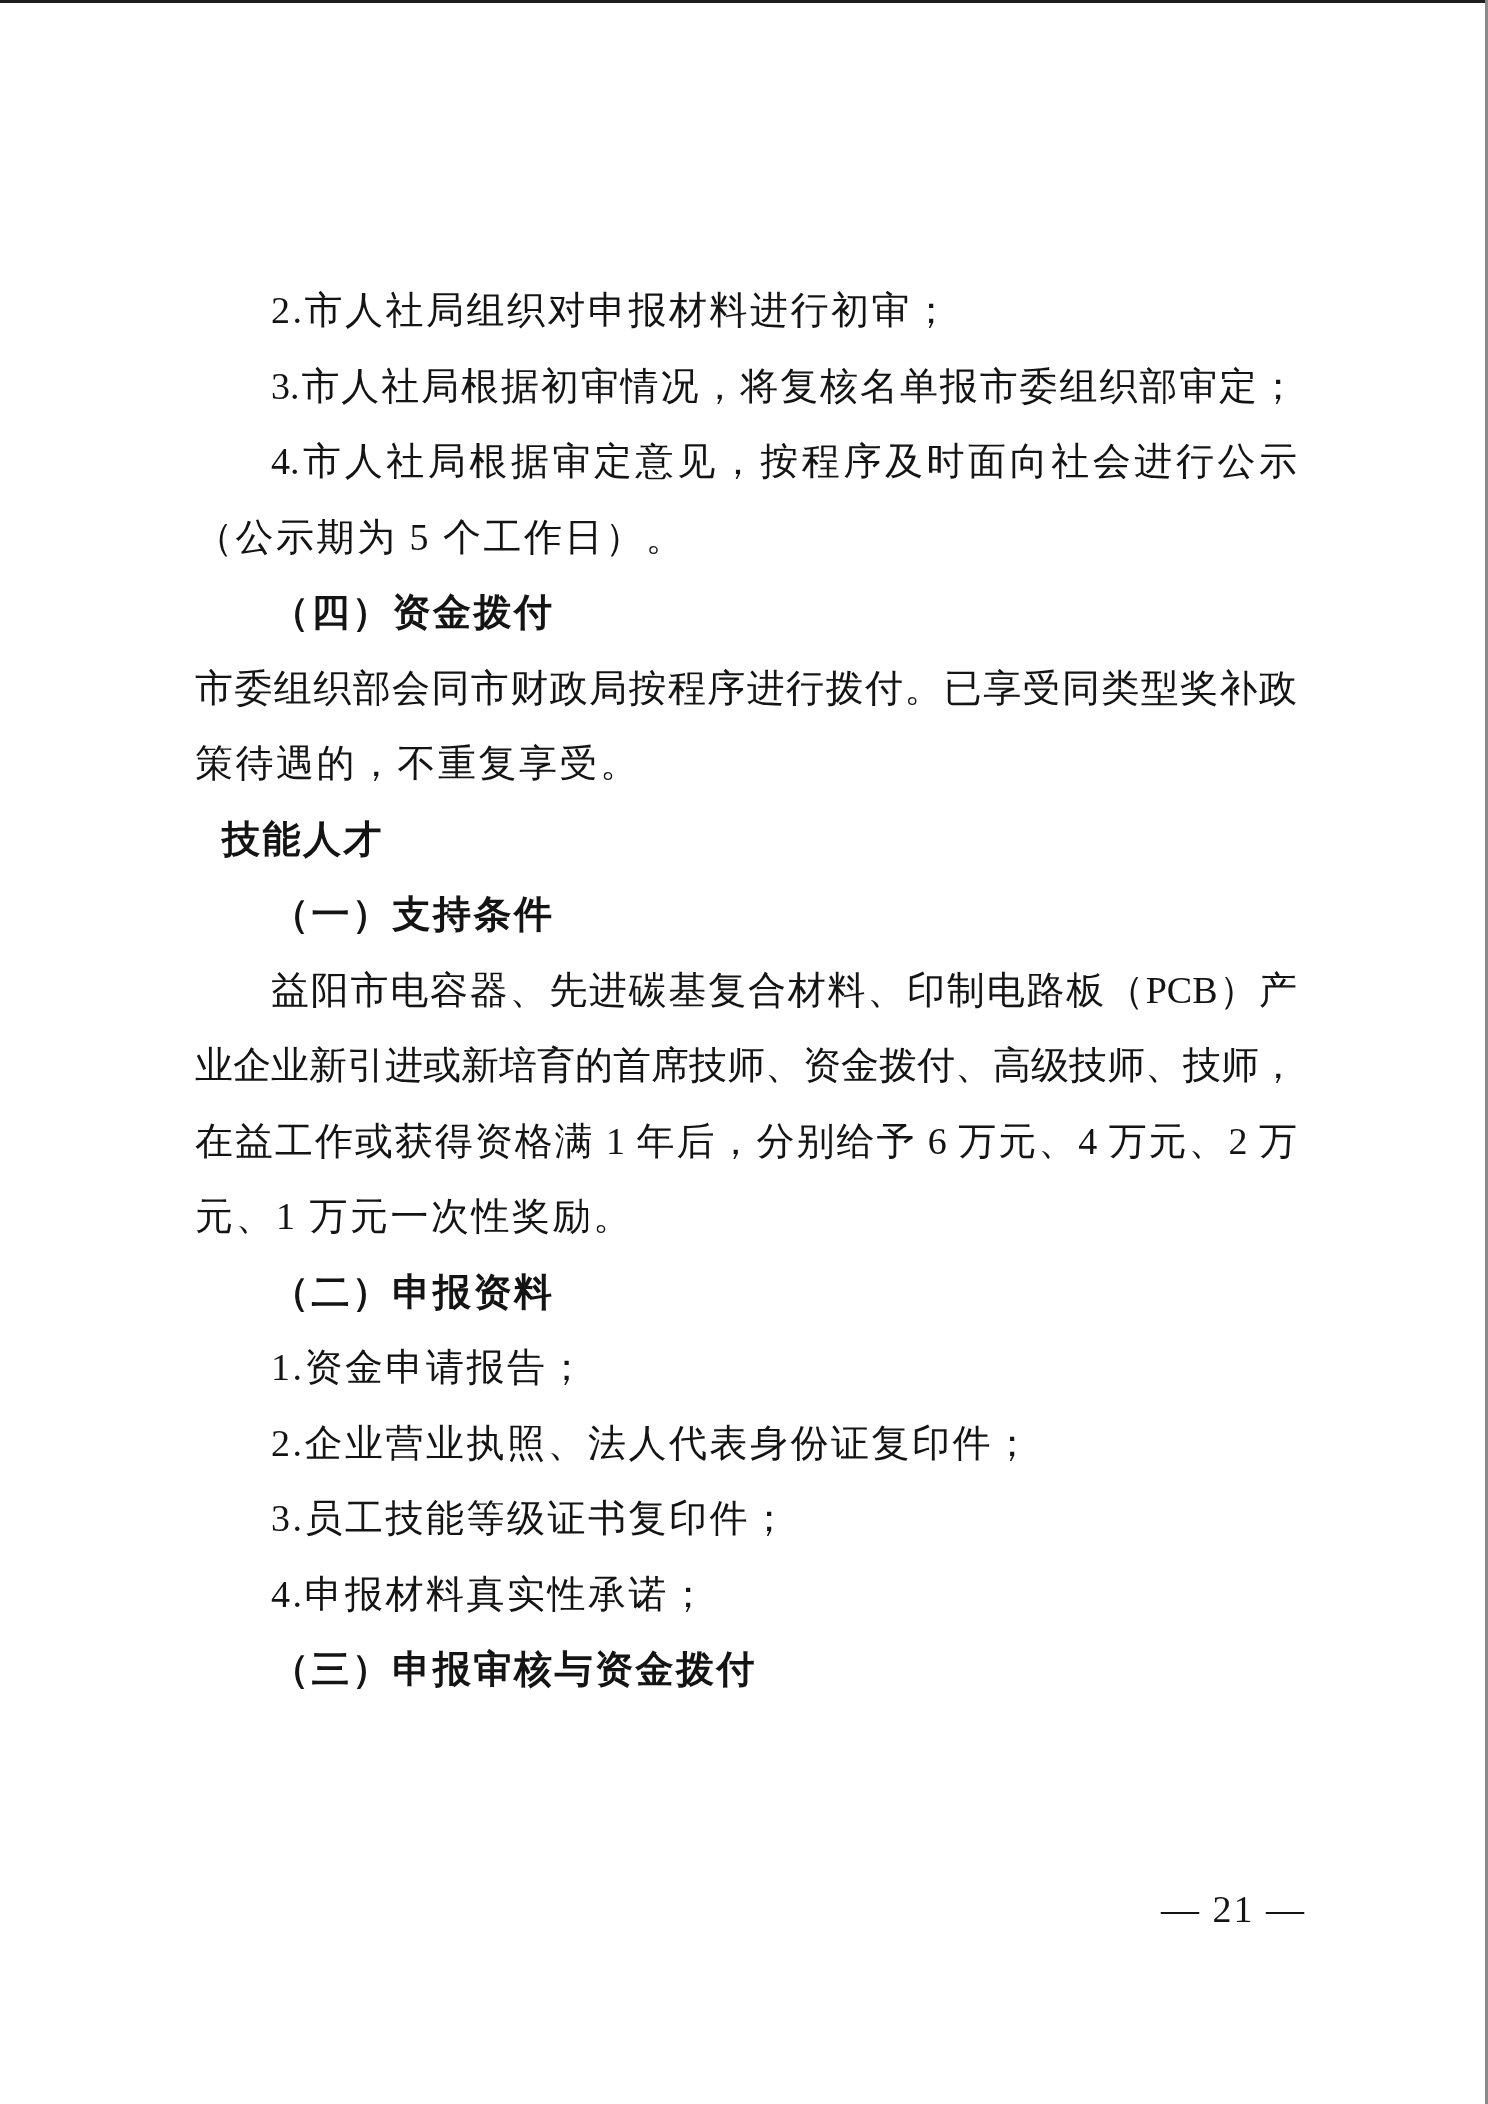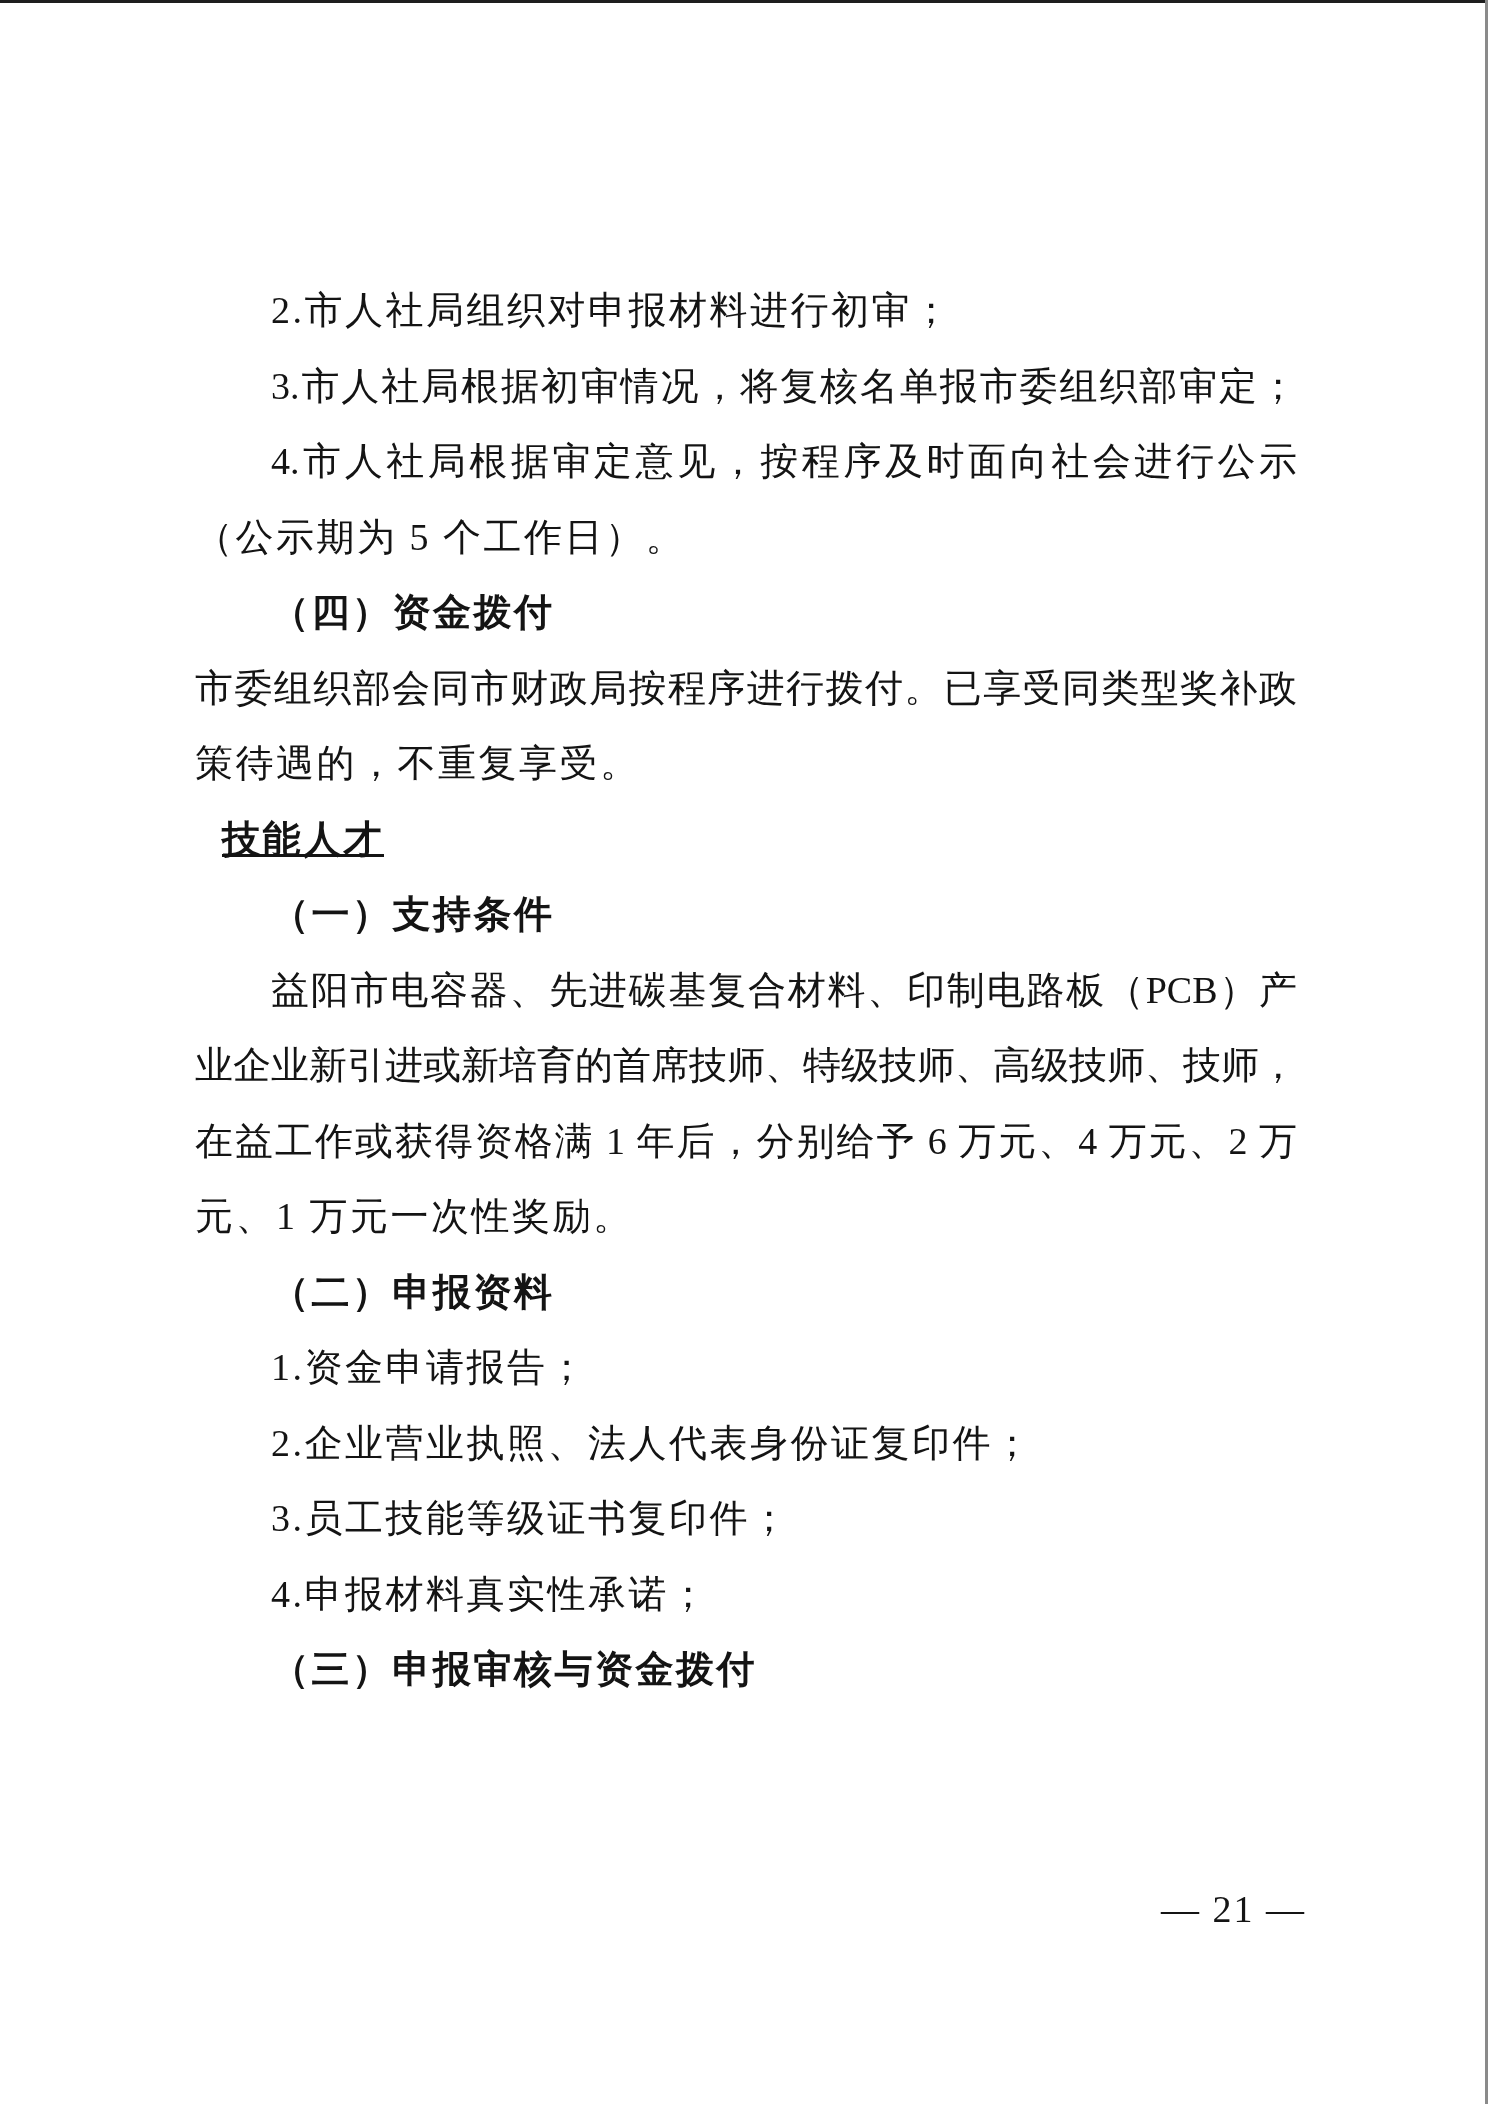--- a/index.html
+++ b/index.html
@@ -47,21 +47,20 @@
     text-align: justify;
     text-align-last: justify;
     text-justify: inter-character;
     font-family: Liberation Serif, serif;
   }
   .line.indent {
     text-indent: 76px;
   }
   .line.talent {
     text-indent: 27px;
-    text-decoration: underline;
   }
   .line.bold {
     font-weight: bold;
   }
   .page-number {
     position: absolute;
     top: 1884px;
     right: 182px;
     font-size: 38px;
     line-height: 50px;
@@ -79,21 +78,21 @@
   <div class="line indent">2.市人社局组织对申报材料进行初审；</div>
   <div class="line indent justify">3.市人社局根据初审情况，将复核名单报市委组织部审定；</div>
   <div class="line indent justify">4.市人社局根据审定意见，按程序及时面向社会进行公示</div>
   <div class="line">（公示期为 5 个工作日）。</div>
   <div class="line indent bold">（四）资金拨付</div>
   <div class="line justify">市委组织部会同市财政局按程序进行拨付。已享受同类型奖补政</div>
   <div class="line">策待遇的，不重复享受。</div>
   <div class="line bold talent">技能人才</div>
   <div class="line indent bold">（一）支持条件</div>
   <div class="line indent justify">益阳市电容器、先进碳基复合材料、印制电路板（PCB）产</div>
-  <div class="line justify">业企业新引进或新培育的首席技师、特级技师、高级技师、技师，</div>
+  <div class="line justify">业企业新引进或新培育的首席技师、资金拨付、高级技师、技师，</div>
   <div class="line justify">在益工作或获得资格满 1 年后，分别给予 6 万元、4 万元、2 万</div>
   <div class="line">元、1 万元一次性奖励。</div>
   <div class="line indent bold">（二）申报资料</div>
   <div class="line indent">1.资金申请报告；</div>
   <div class="line indent">2.企业营业执照、法人代表身份证复印件；</div>
   <div class="line indent">3.员工技能等级证书复印件；</div>
   <div class="line indent">4.申报材料真实性承诺；</div>
   <div class="line indent bold">（三）申报审核与资金拨付</div>
 </div>
 

